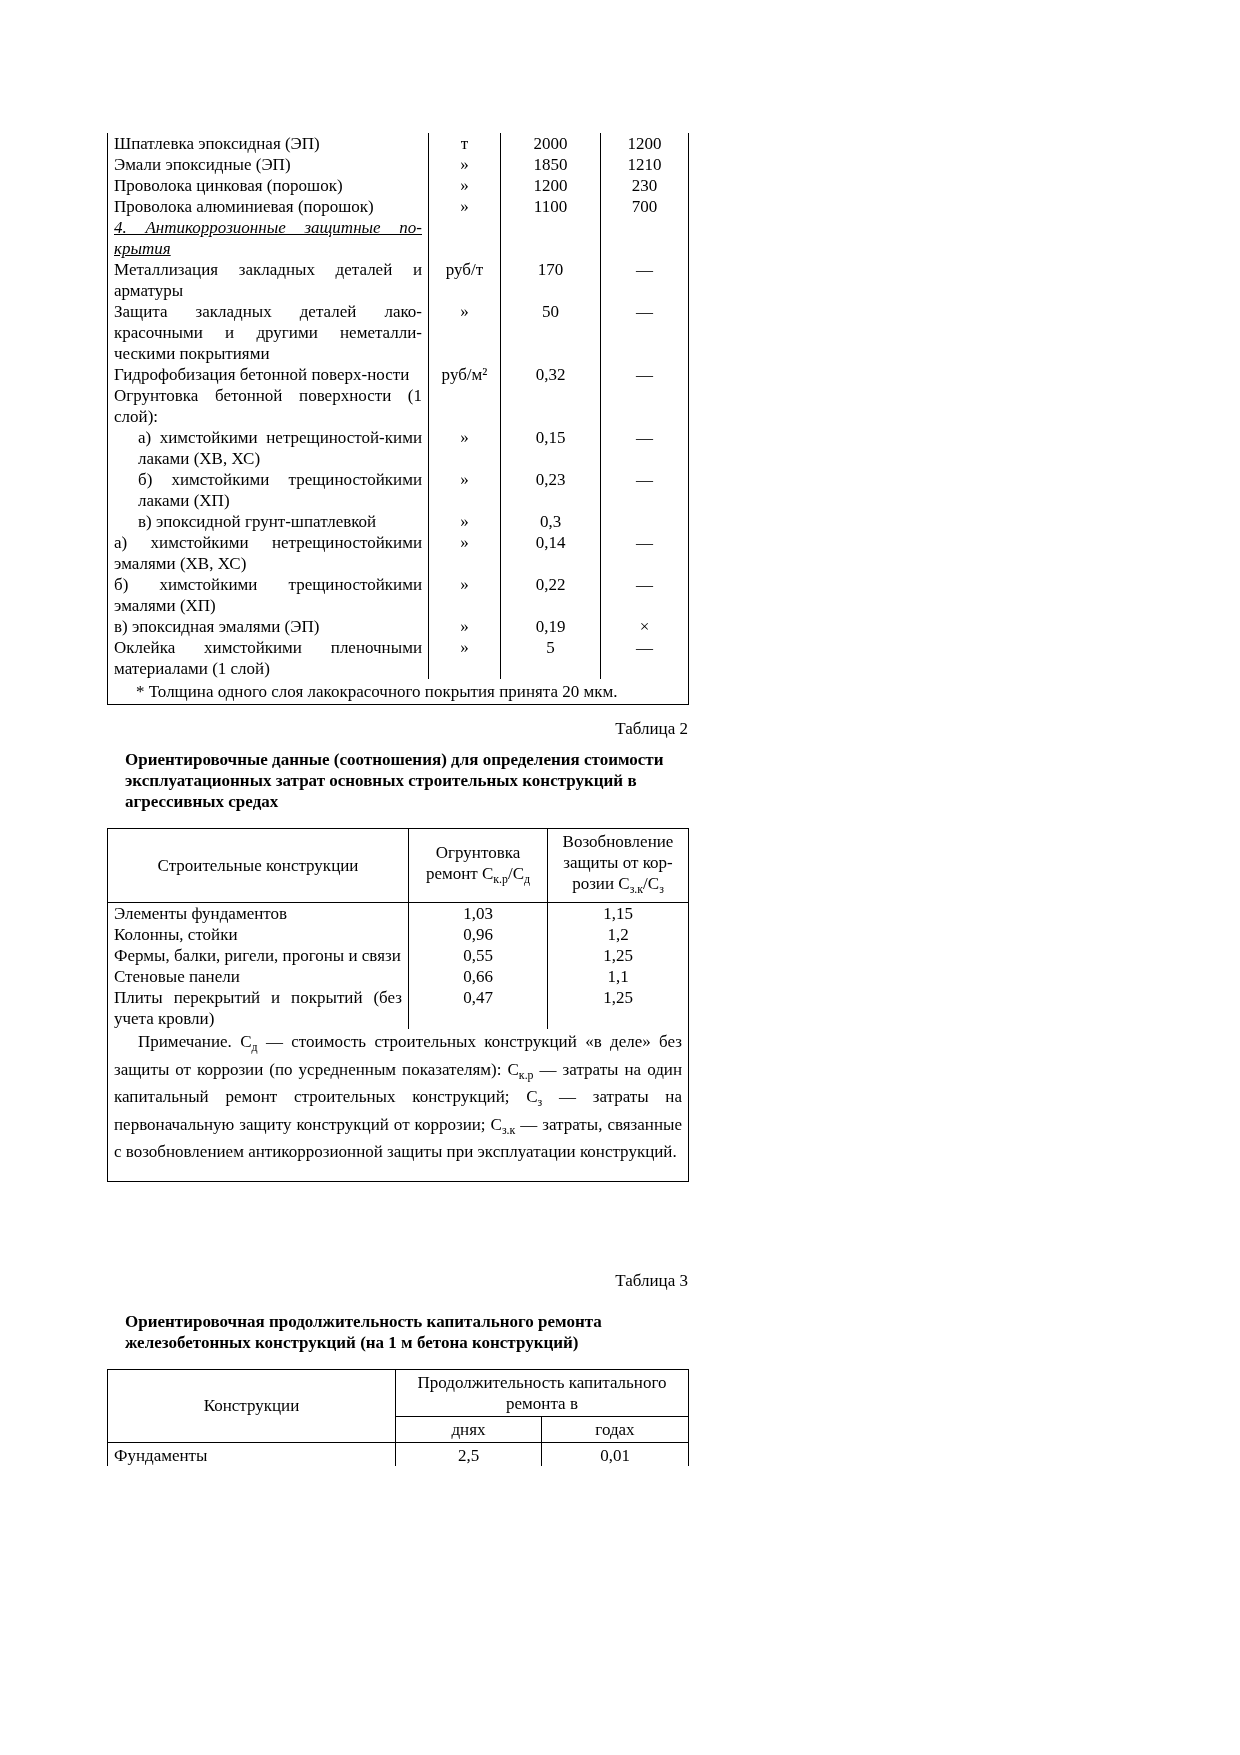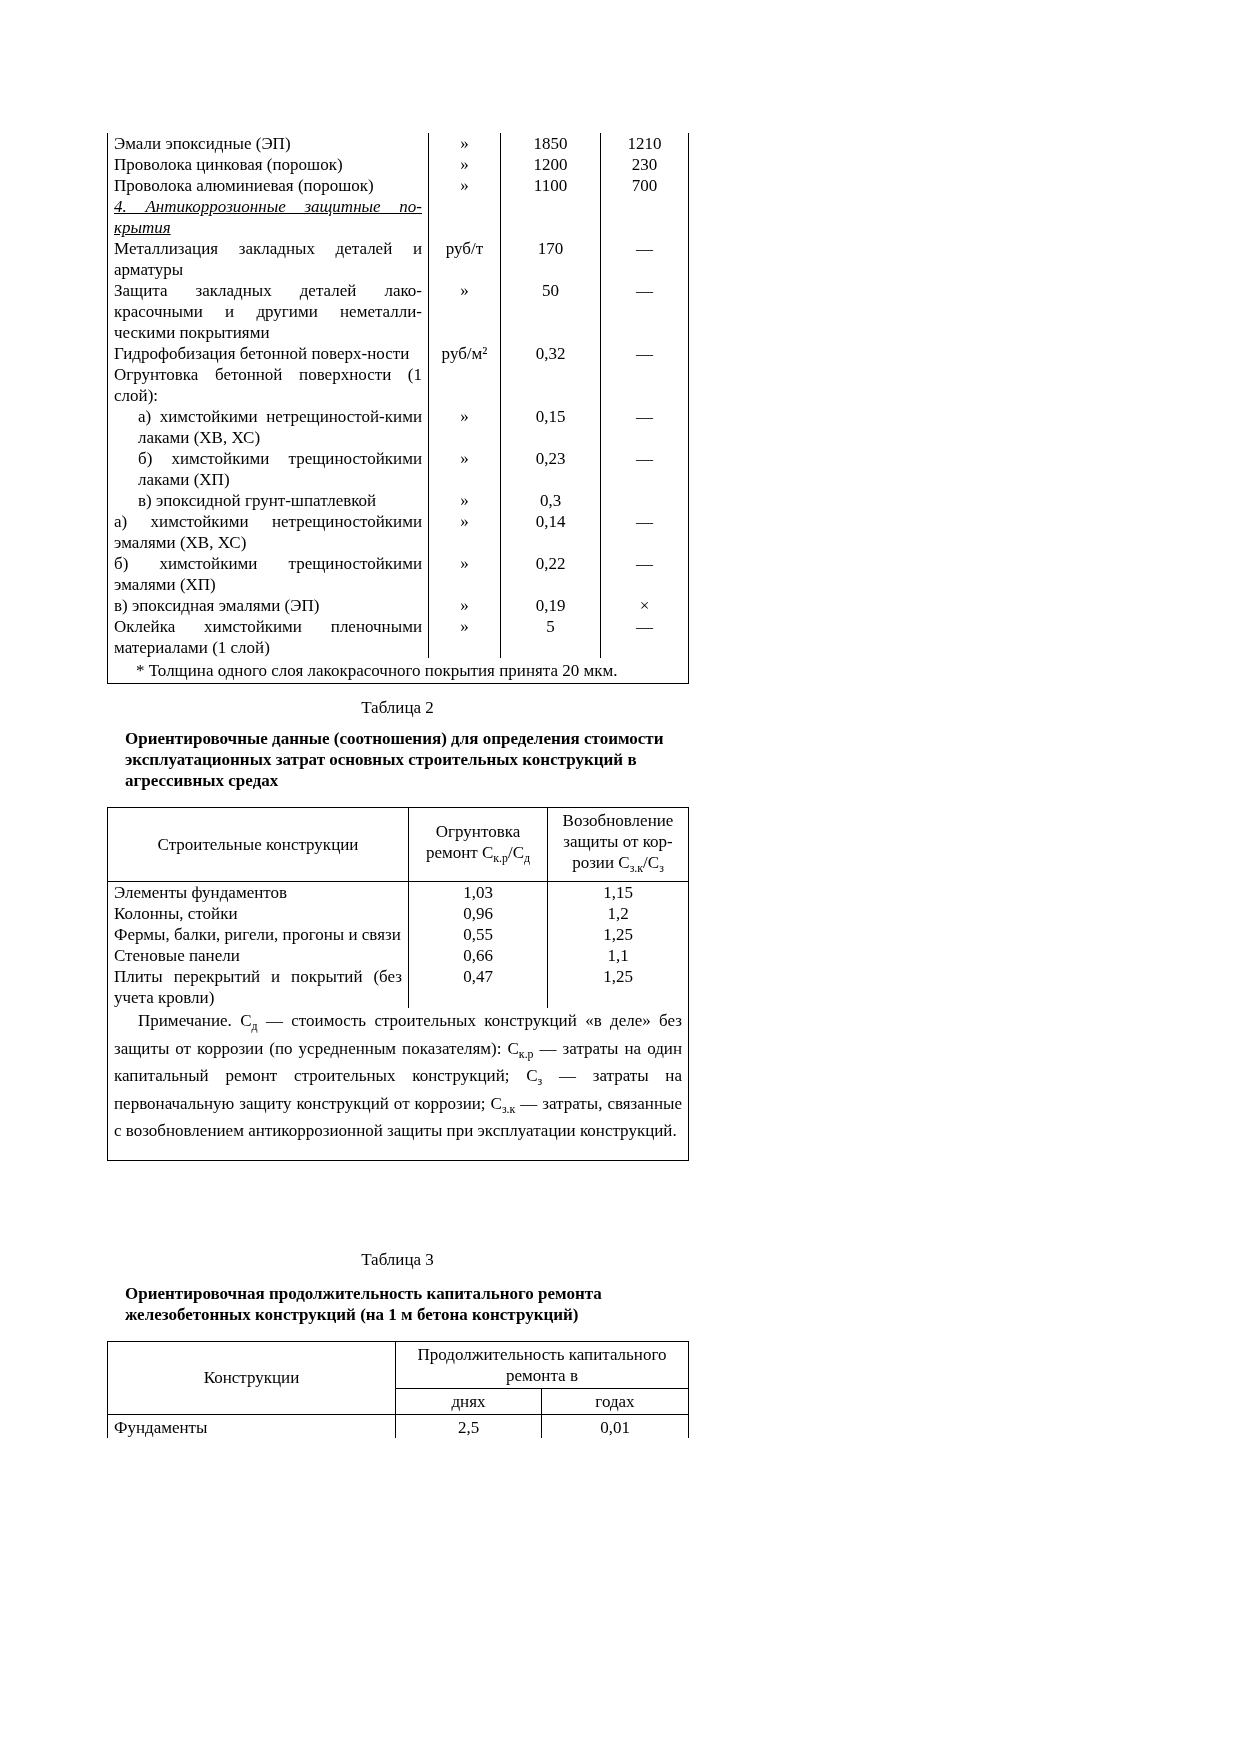--- a/index.html
+++ b/index.html
@@ -27,22 +27,22 @@
   .num  { text-align: center; }
   .italic { font-style: italic; text-decoration: underline; }
   .indent { padding-left: 30px; }
 
   
   .t1 { border: 1px solid #000; border-top: none; }
   .t1 td { border-left: 1px solid #000; border-right: 1px solid #000; }
   .t1 .fn-cell { border: none; padding-left: 28px; text-align: left; padding-top: 2px; padding-bottom: 2px; }
 
   
-  .caption { text-align: center; margin: 13px 0 10px 0; }
-  .caption3 { margin-top: 88px; margin-bottom: 13px; }
+  .caption { text-align: right; margin: 13px 0 10px 0; }
+  .caption3 { margin-top: 88px; margin-bottom: 20px; }
   .tbl-title { font-weight: bold; width: 545px; margin: 0 auto 16px auto; }
 
   
   .t2 { border: 1px solid #000; }
   .t2 th { border: 1px solid #000; text-align: center; vertical-align: middle; padding: 2px 4px; }
   .t2 td { border-left: 1px solid #000; border-right: 1px solid #000; }
   .t2 .note-cell {
     text-align: justify;
     text-indent: 24px;
     padding-top: 2px;
@@ -63,20 +63,26 @@
 
     <table class="t1">
       <colgroup>
         <col style="width:321px">
           <col style="width:72px">
           <col style="width:100px">
           <col style="width:88px">
       </colgroup>
       <tbody>
         <tr>
+          <td class="desc">Шпатлевка эпоксидная (ЭП)</td>
+          <td class="num">т</td>
+          <td class="num">2000</td>
+          <td class="num">1200</td>
+        </tr>
+        <tr>
           <td class="desc">Эмали эпоксидные (ЭП)</td>
           <td class="num">»</td>
           <td class="num">1850</td>
           <td class="num">1210</td>
         </tr>
         <tr>
           <td class="desc">Проволока цинковая (порошок)</td>
           <td class="num">»</td>
           <td class="num">1200</td>
           <td class="num">230</td>

